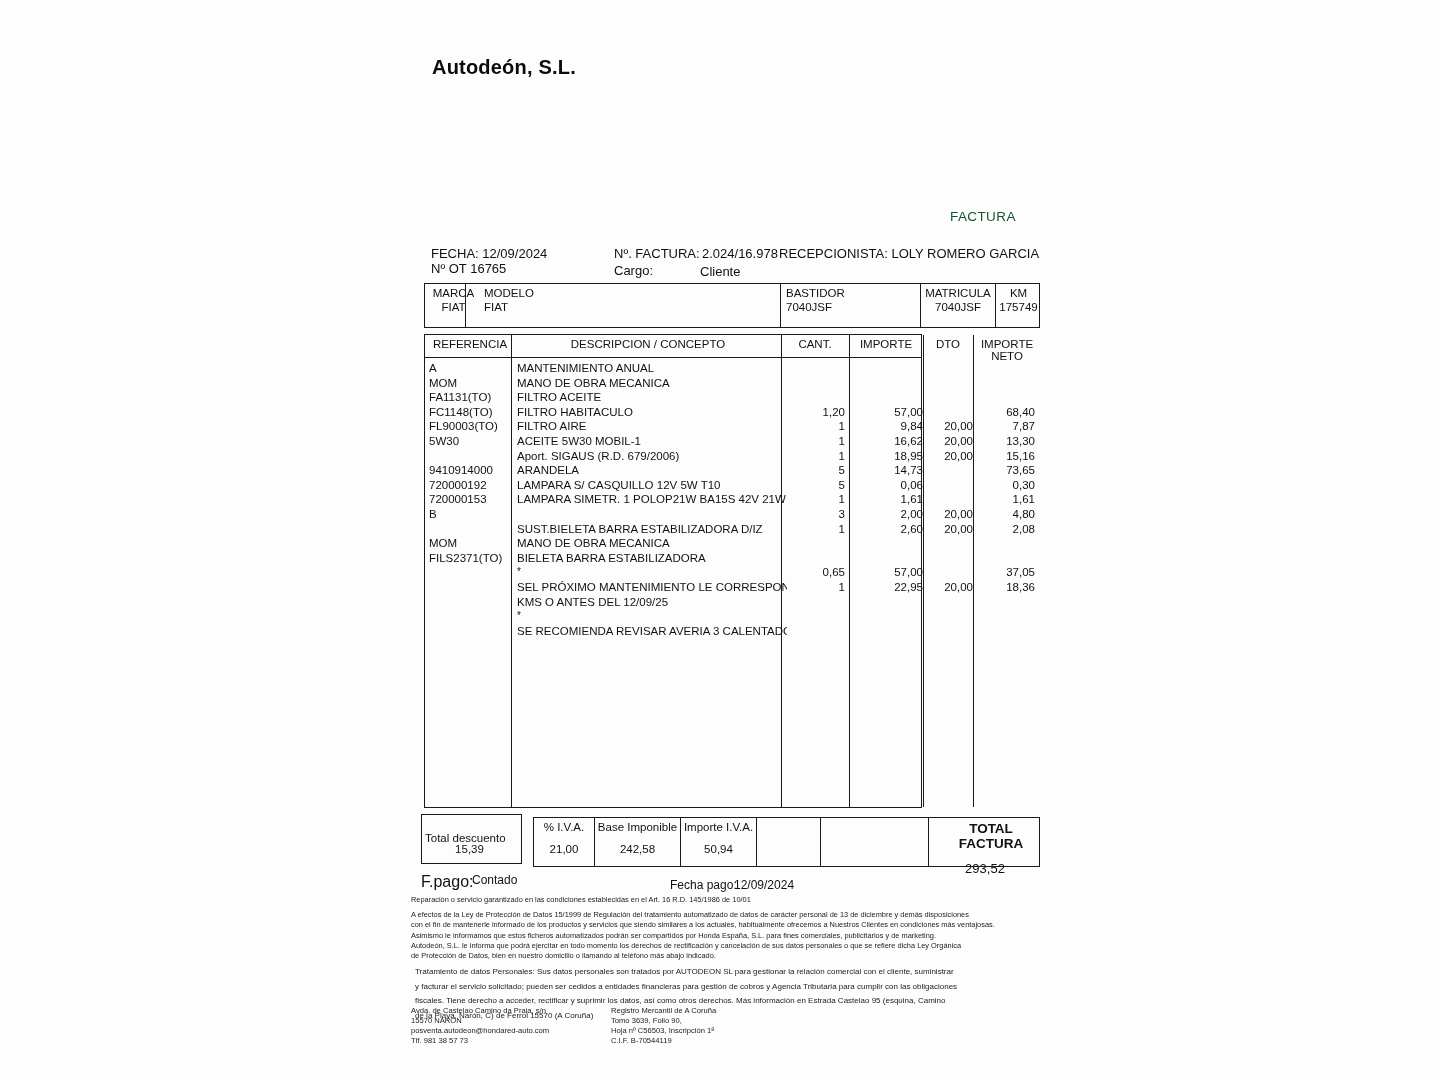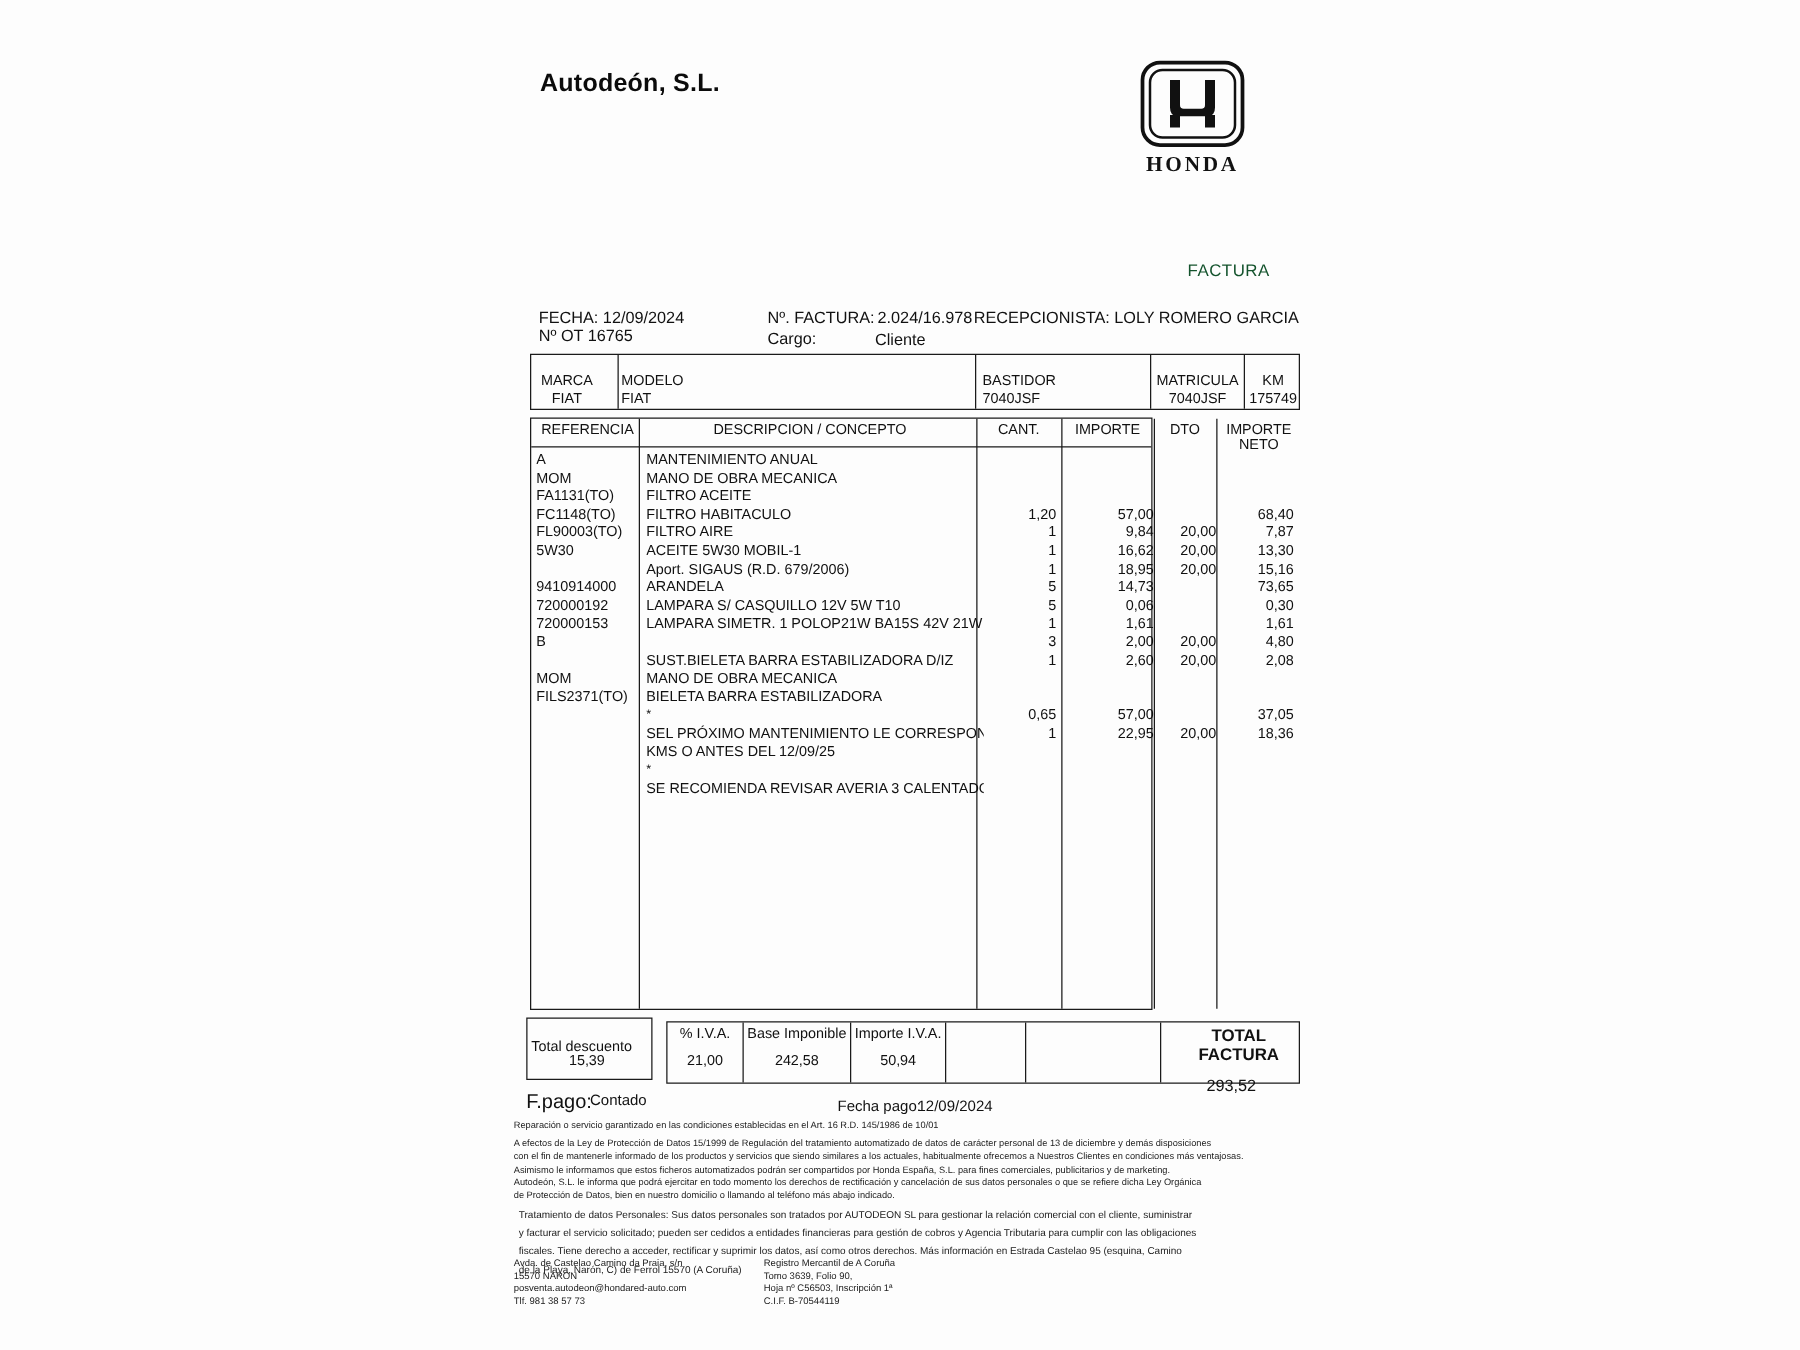--- a/index.html
+++ b/index.html
@@ -74,25 +74,25 @@
   }
   .veh-cell {
     position: absolute;
     top: 0; height: 100%;
     box-sizing: border-box;
     font-size: 11.5px;
     color: #111;
   }
   .veh-sep { border-left: 1.2px solid #1a1a1a; }
   .veh-marca   { left: 0;     width: 57px;  text-align: center; }
-  .veh-modelo  { left: 69px;  width: 525px; padding-left: 2px; }
+  .veh-modelo  { left: 40px;  width: 525px; padding-left: 18px; }
   .veh-bast    { left: 355px; width: 140px; padding-left: 5px; }
   .veh-matr    { left: 495px; width: 75px;  text-align: center; }
   .veh-km      { left: 570px; width: 46px;  text-align: center; }
-  .veh-lab { display: block; margin-top: 14px; line-height: 1.25; }
+  .veh-lab { display: block; margin-top: 2px; line-height: 1.25; }
   .veh-val { display: block; line-height: 1.25; }
 
   
   .items-box {
     position: absolute;
     left: 424px; top: 334px;
     width: 498px; height: 474px;
     border: 1.4px solid #1a1a1a;
     box-sizing: border-box;
   }
@@ -199,29 +199,20 @@
   .fc-right { position: absolute; left: 200px;top: 0; width: 260px; }
   .footer-cols p { margin: 0; }
 </style>
 </head>
 <body>
 
 <div class="page">
 
   <div class="company-name">Autodeón, S.L.</div>
 
-  <div class="honda-block">
-    <svg class="honda-logo" width="88" height="74" viewBox="0 0 88 74">
-      <rect x="4" y="4" width="80" height="66" rx="14" ry="14" fill="none" stroke="#111" stroke-width="3"></rect>
-      <rect x="10" y="10" width="68" height="54" rx="10" ry="10" fill="none" stroke="#111" stroke-width="2"></rect>
-      <path d="M26 18 L26 40 Q26 47 32 47 L56 47 Q62 47 62 40 L62 18 L54 18 L54 38 Q54 41 51 41 L37 41 Q34 41 34 38 L34 18 Z" fill="#111"></path>
-      <path d="M26 56 L26 46 L34 46 L34 56 Z M54 56 L54 46 L62 46 L62 56 Z" fill="#111"></path>
-    </svg>
-    <div class="honda-word">HONDA</div>
-  </div>
 
   <div class="doc-type">FACTURA</div>
 
   <div class="meta m-fecha">FECHA: 12/09/2024</div>
   <div class="meta m-ot">Nº OT    16765</div>
   <div class="meta m-nf-label">Nº. FACTURA:</div>
   <div class="meta m-nf-value">2.024/16.978</div>
   <div class="meta m-recep">RECEPCIONISTA: LOLY ROMERO GARCIA</div>
   <div class="meta m-cargo-lab">Cargo:</div>
   <div class="meta m-cargo-val">Cliente</div>

